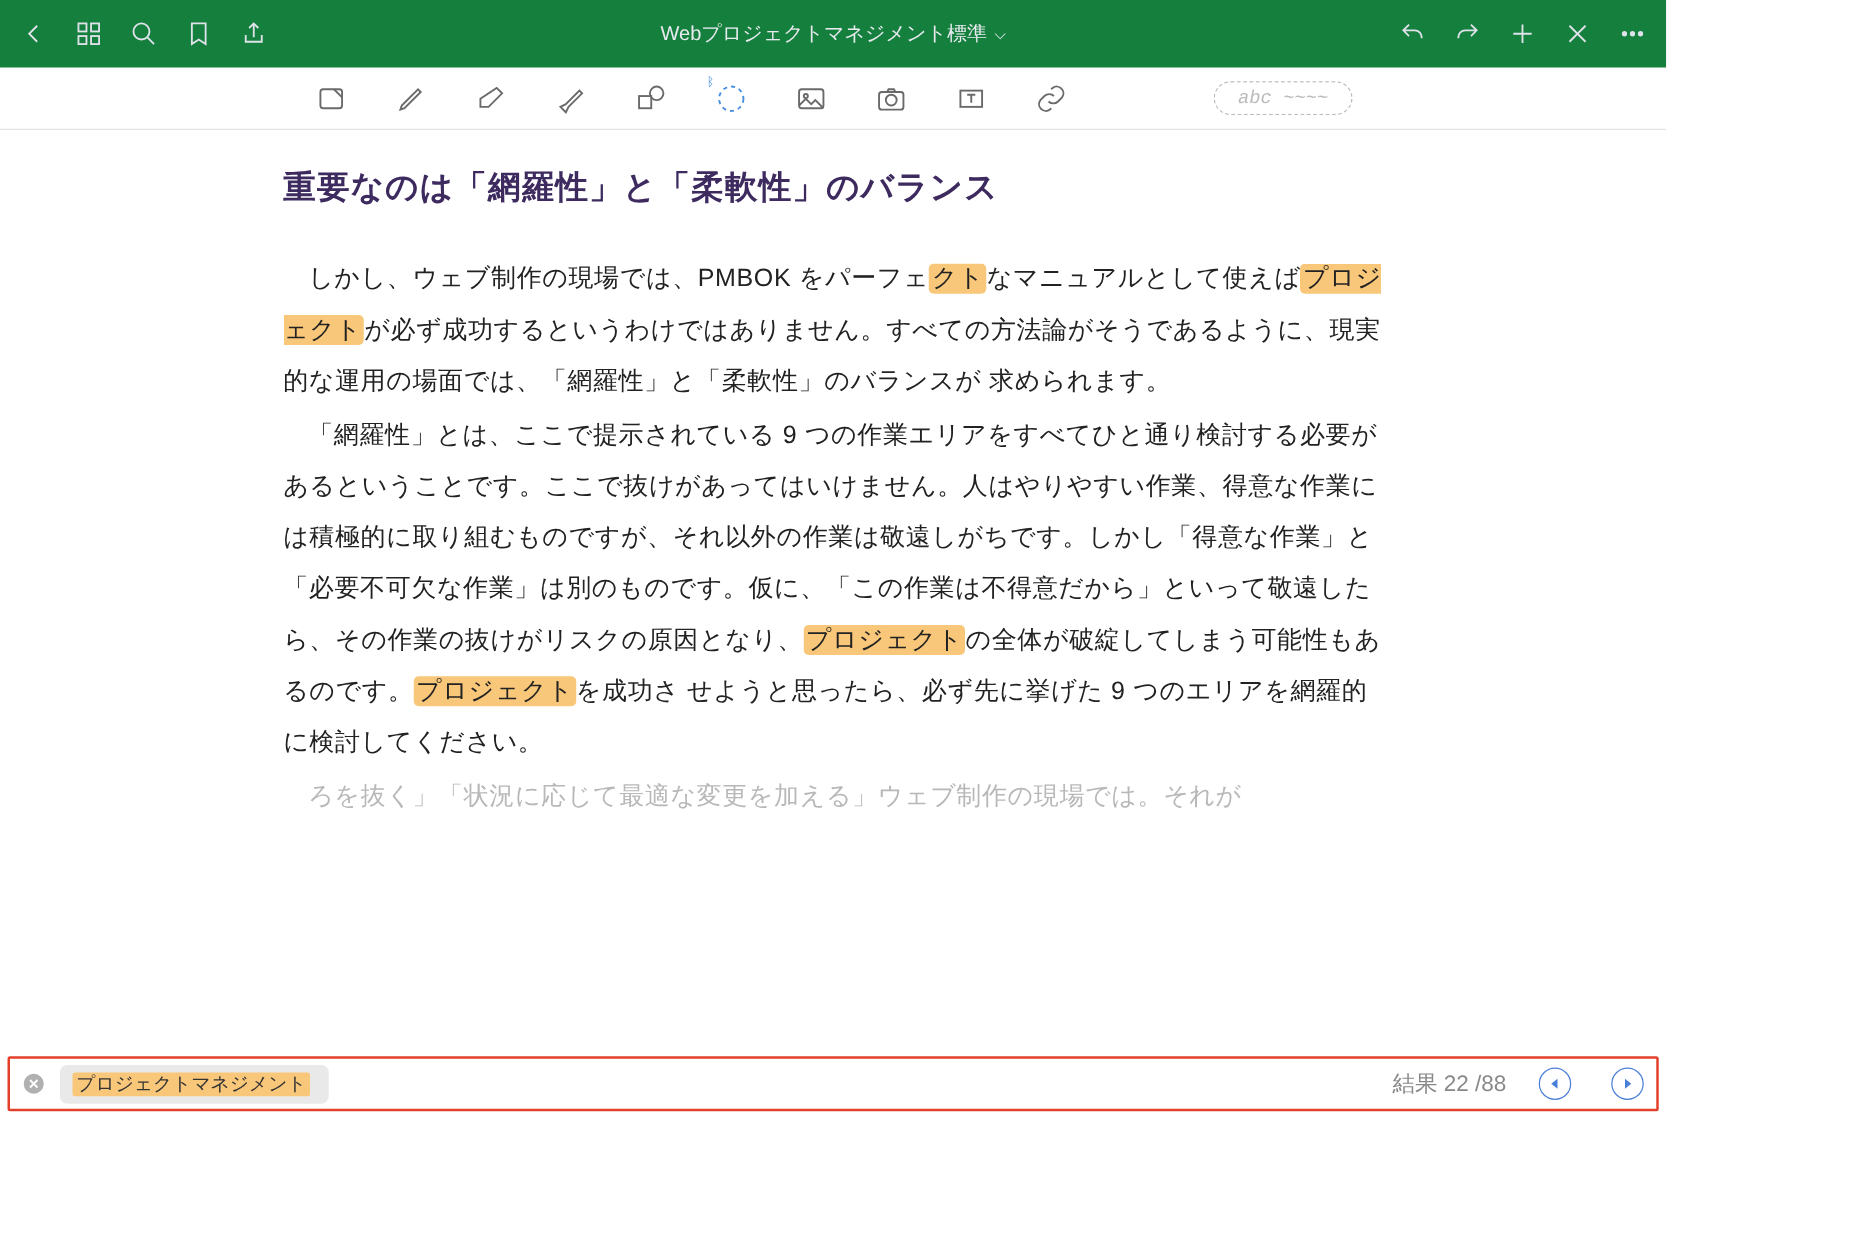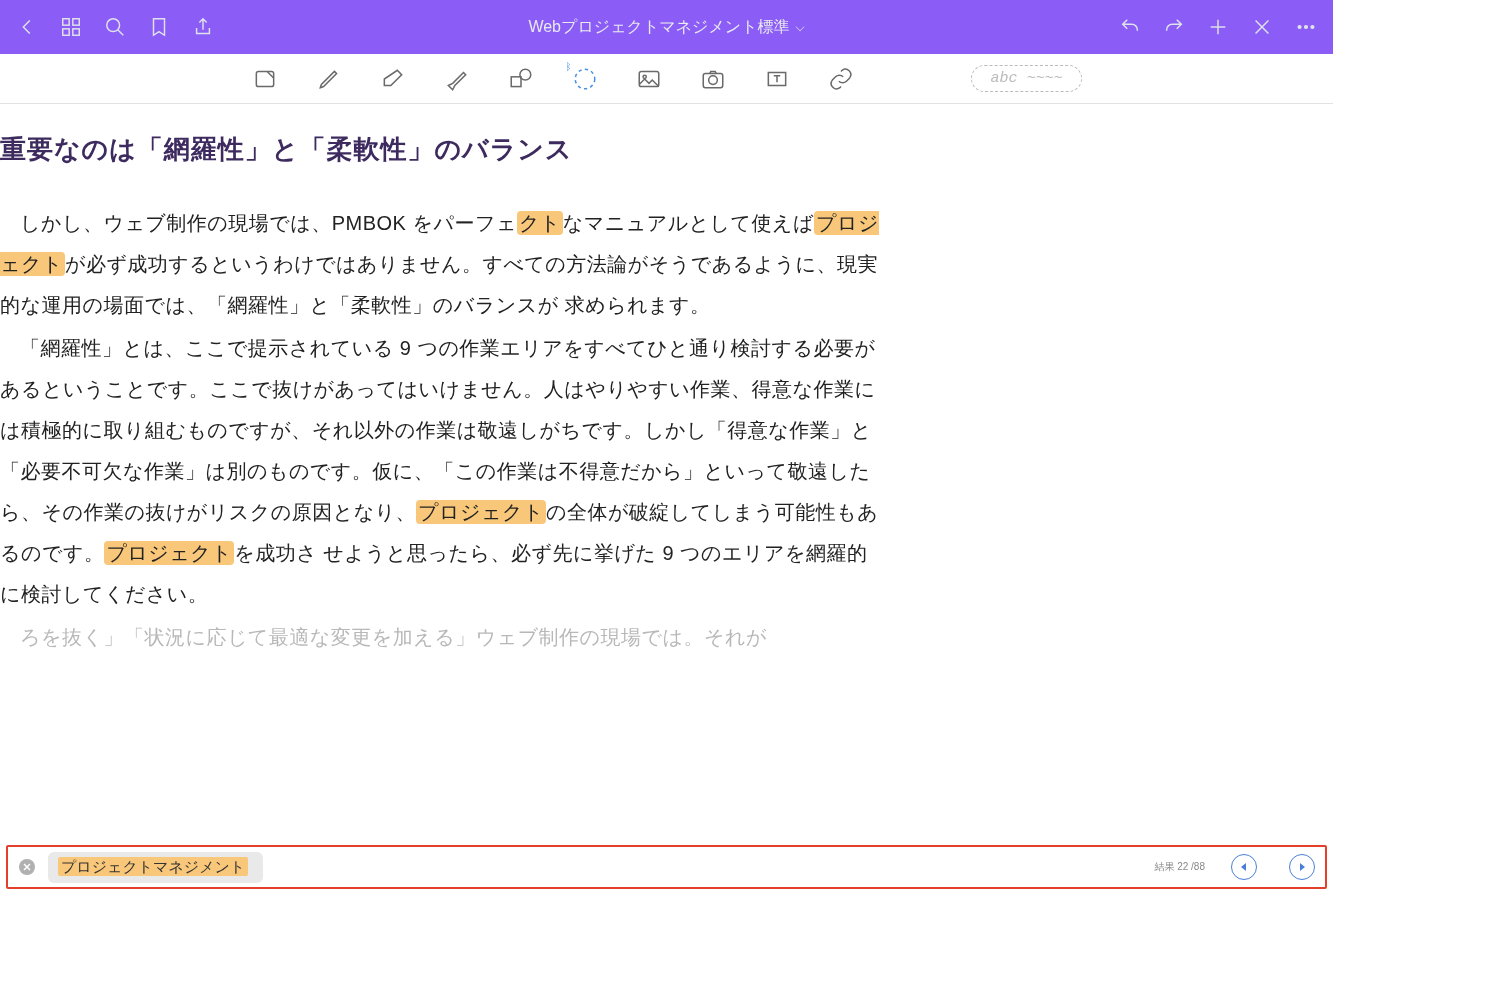--- a/index.html
+++ b/index.html
@@ -1,48 +1,48 @@
 <!DOCTYPE html>
 <html><head>
 <meta charset="utf-8">
 <style>
 * { margin: 0; padding: 0; box-sizing: border-box; }
 body { font-family: -apple-system, "Hiragino Sans", sans-serif; background: #fff; width: 1333px; height: 895px; overflow: hidden; position: relative; }
 
 
-.navbar { height: 54px; background: #8b5cf6; display: flex; align-items: center; padding: 0 16px; color: #dfe2ea; }
+.navbar { height: 54px; background: #15803d; display: flex; align-items: center; padding: 0 16px; color: #dfe2ea; }
 .nav-left, .nav-right { display: flex; gap: 22px; align-items: center; }
 .nav-center { flex: 1; text-align: center; font-size: 16px; color: #e8eaf0; display: flex; justify-content: center; align-items: center; gap: 6px; }
 .nav-icon { width: 22px; height: 22px; display: flex; align-items: center; justify-content: center; cursor: pointer; }
 .nav-icon svg { width: 22px; height: 22px; stroke: #dfe2ea; fill: none; stroke-width: 1.6; }
 
 
 .toolbar { height: 50px; border-bottom: 1px solid #e2e2e2; display: flex; align-items: center; justify-content: center; gap: 36px; padding: 0 24px; position: relative; }
 .tool-icon { width: 28px; height: 28px; display: flex; align-items: center; justify-content: center; cursor: pointer; }
 .tool-icon svg { width: 26px; height: 26px; stroke: #6a6a6a; fill: none; stroke-width: 1.4; }
 .tool-lasso svg { stroke: #4a90e2; stroke-dasharray: 3 3; }
 .bt-badge { position: absolute; top: -4px; left: -6px; font-size: 10px; color: #4a90e2; }
 .text-preview { border: 1.5px dashed #bbb; border-radius: 18px; padding: 4px 18px; color: #bbb; font-style: italic; font-size: 15px; margin-left: 80px; font-family: Liberation Mono, monospace; }
 
 
-.doc-wrap { height: calc(100% - 104px - 44px); overflow: hidden; display: flex; }
+.doc-wrap { height: calc(100% - 104px - 44px); overflow: hidden; display: flex; justify-content: center; }
 .doc { width: 880px; padding: 28px 0 0 0; }
 .doc h2 { color: #3d2b5f; font-size: 26px; font-weight: 700; margin-bottom: 36px; letter-spacing: 1px; }
 .doc p { font-size: 20px; line-height: 2.05; color: #222; text-indent: 1em; letter-spacing: 0.5px; margin-bottom: 2px; }
 .doc p.fade { color: #b8b8b8; }
 mark { background: #f9c77a; padding: 1px 2px; border-radius: 4px; color: #222; }
 
 
 .searchbar { position: absolute; bottom: 6px; left: 6px; right: 6px; height: 44px; border: 2.5px solid #e3402b; border-radius: 2px; display: flex; align-items: center; padding: 0 10px; gap: 12px; background: transparent; }
 .close-btn { width: 18px; height: 18px; cursor: pointer; }
 .close-btn svg { width: 18px; height: 18px; fill: #b0b0b0; }
 .search-input { background: #e9e9e9; border: none; border-radius: 6px; padding: 6px 10px; font-size: 15px; width: 215px; color: #333; }
 .search-input .hl { background: #f9c77a; padding: 1px 3px; border-radius: 2px; }
 .spacer { flex: 1; }
-.result-count { font-size: 10px; color: #888; margin-right: 14px; }
+.result-count { font-size: 18px; color: #888; margin-right: 14px; }
 .nav-btn { width: 26px; height: 26px; border: 1.8px solid #4a7fd8; border-radius: 50%; display: flex; align-items: center; justify-content: center; cursor: pointer; }
 .nav-btn svg { width: 10px; height: 10px; fill: #4a7fd8; }
 </style>
 </head>
 <body>
 
 <div class="navbar">
   <div class="nav-left">
     <div class="nav-icon">
         <svg viewBox="0 0 24 24">

